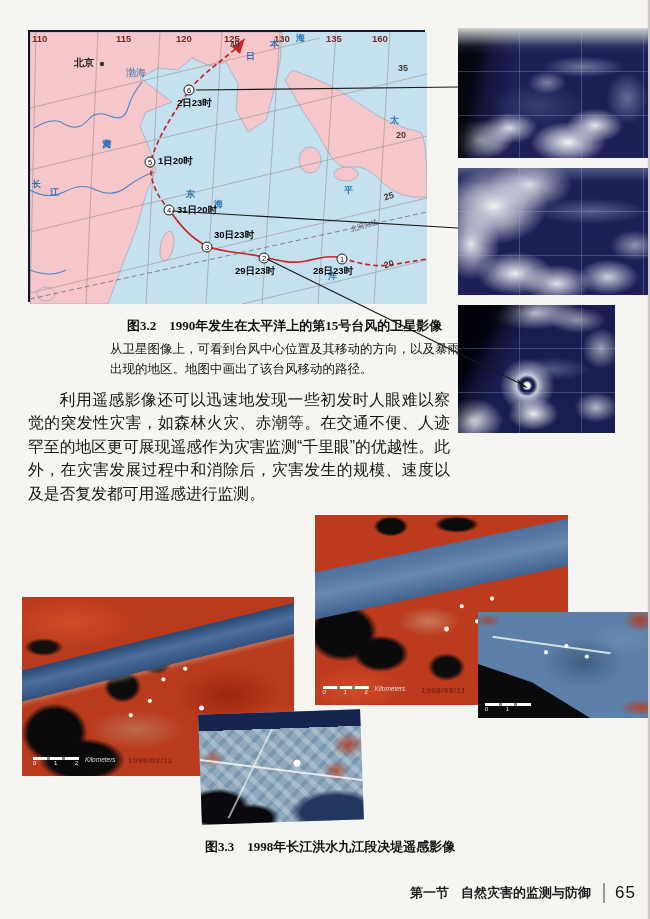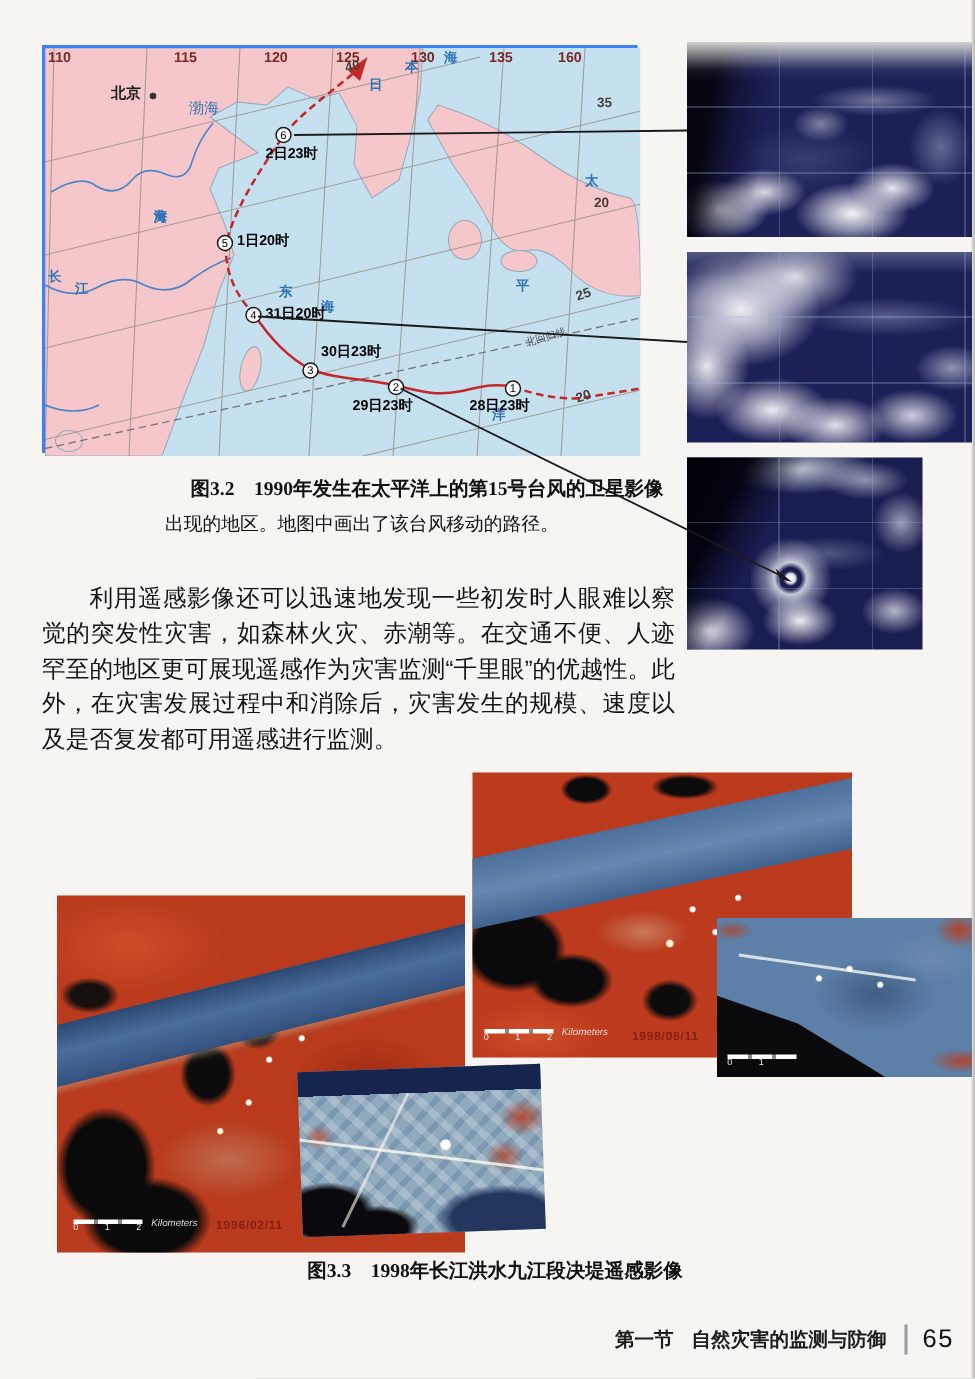--- a/index.html
+++ b/index.html
@@ -6,21 +6,21 @@
   body { background:#d8d5cf; }
   .page {
     position:relative; width:650px; height:919px; background:#f7f5f1;
     font-family:"Liberation Sans","DejaVu Sans",sans-serif; overflow:hidden;
   }
   .page-edge { position:absolute; right:0; top:0; width:3px; height:100%;
     background:linear-gradient(to left, rgba(60,55,50,.35), transparent); }
 
   
   .map-box { position:absolute; left:28px; top:30px; width:397px; height:272px;
-    border:2px solid #3b82f6; background:#86efac; }
+    border:2px solid #0f172a; background:#86efac; }
   .map-box svg { position:absolute; left:0; top:0; }
   .map-label { position:absolute; white-space:nowrap; line-height:1; }
   .lon { font-size:9.5px; font-weight:bold; color:#7a2823; top:2px; }
   .lat { font-size:9px; font-weight:bold; color:#454038; }
   .sea-lbl { font-size:9px; color:#2f74b5; font-weight:bold; }
   .sea-sm { font-size:10px; color:#2f74b5; }
   .city-lbl { font-size:10px; font-weight:bold; color:#1c1c1c; }
   .tropic-lbl { font-size:7px; color:#555; transform:rotate(-16deg); }
   .tp-time { position:absolute; font-size:9.5px; font-weight:600; color:#000; white-space:nowrap; line-height:1; }
   .tp-circle { position:absolute; width:11px; height:11px; border:1px solid #1a1a1a; border-radius:50%;
@@ -77,21 +77,21 @@
     font-family:"Liberation Serif","DejaVu Serif",serif; font-size:13px; font-weight:bold; color:#111; }
   .footer { position:absolute; top:883px; right:14px; display:flex; align-items:center; }
   .footer .sec { font-size:13px; font-weight:bold; color:#1d1d1d; margin-right:12px; }
   .footer .ttl { font-size:13px; font-weight:bold; color:#1d1d1d; }
   .footer .bar { width:2px; height:20px; background:#9a9a9a; margin:0 10px 0 12px; }
   .footer .num { font-size:17px; font-weight:normal; color:#111; letter-spacing:1px; }
 
   
   .fl { position:absolute; overflow:hidden; }
   .fl-river { position:absolute; }
-  .fl1 { left:38px; top:597px; width:272px; height:238px; z-index:1; background-color:#b93a1c; background-image:
+  .fl1 { left:22px; top:597px; width:272px; height:179px; z-index:1; background-color:#b93a1c; background-image:
     radial-gradient(circle 1.5px at 52% 46%, #fff 0 1.5px, transparent 2.5px),
     radial-gradient(circle 1.5px at 47% 58%, #ffe 0 1.5px, transparent 2.5px),
     radial-gradient(circle 1.5px at 60% 40%, #fff 0 1.5px, transparent 2.5px),
     radial-gradient(circle 1.5px at 40% 66%, #ffd 0 1.5px, transparent 2.5px),
     radial-gradient(circle 2px at 66% 62%, #fee 0 2px, transparent 3px),
     radial-gradient(ellipse 16% 22% at 12% 76%, #0b0a0a 60%, transparent 76%),
     radial-gradient(ellipse 22% 17% at 22% 91%, #0b0a0a 55%, transparent 72%),
     radial-gradient(ellipse 9% 12% at 37% 50%, #0d0c0c 55%, transparent 76%),
     radial-gradient(ellipse 8% 8% at 49% 37%, #0d0c0c 50%, transparent 76%),
     radial-gradient(ellipse 7% 9% at 64% 25%, #0d0c0c 50%, transparent 76%),
@@ -259,20 +259,21 @@
 
   <svg class="overlay-lines" width="650" height="919">
     <line x1="196" y1="90" x2="458" y2="87" stroke="#1a1a1a" stroke-width="1.2"></line>
     <line x1="172" y1="211" x2="458" y2="228" stroke="#1a1a1a" stroke-width="1.2"></line>
     <line x1="267" y1="259" x2="521" y2="384" stroke="#1a1a1a" stroke-width="1.2"></line>
     <polygon points="528,388 517,379 520,386" fill="#1a1a1a"></polygon>
   </svg>
 
   <div class="fig32">
     <div class="t">图3.2　1990年发生在太平洋上的第15号台风的卫星影像</div>
+    <div class="d">从卫星图像上，可看到台风中心位置及其移动的方向，以及暴雨</div>
     <div class="d">出现的地区。地图中画出了该台风移动的路径。</div>
   </div>
 
   <p class="para">利用遥感影像还可以迅速地发现一些初发时人眼难以察觉的突发性灾害，如森林火灾、赤潮等。在交通不便、人迹罕至的地区更可展现遥感作为灾害监测“千里眼”的优越性。此外，在灾害发展过程中和消除后，灾害发生的规模、速度以及是否复发都可用遥感进行监测。</p>
 
   <div class="fl fl1">
     <div class="fl-river"></div>
     <div class="scalebar" style="left:4%; bottom:5%">
       <div class="bar"></div>
       <div class="ticks">0 1 2</div>

